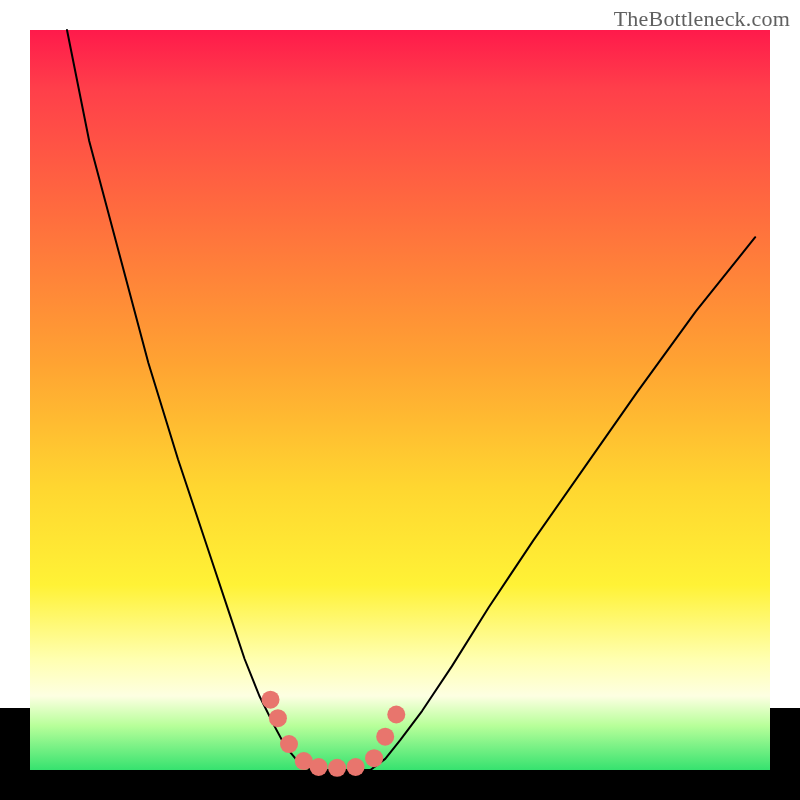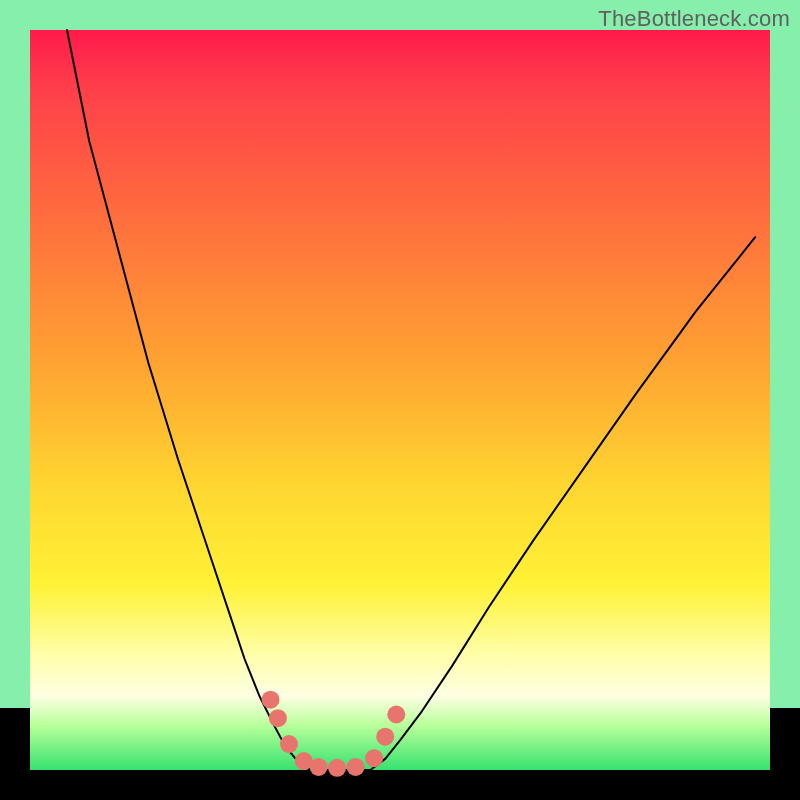--- a/index.html
+++ b/index.html
@@ -8,21 +8,22 @@
     width: 800px;
     height: 800px;
     background: #000000;
     overflow: hidden;
     font-family: Arial, Helvetica, sans-serif;
   }
   .frame {
     position: relative;
     width: 800px;
     height: 708px;
-    background: #86efac;
+    background: #ffffff;
+    font-family: Liberation Serif, serif;
   }
   .watermark {
     position: absolute;
     top: 6px;
     right: 10px;
     color: #606060;
     font-size: 22px;
     font-weight: 500;
     letter-spacing: 0.2px;
     user-select: none;

